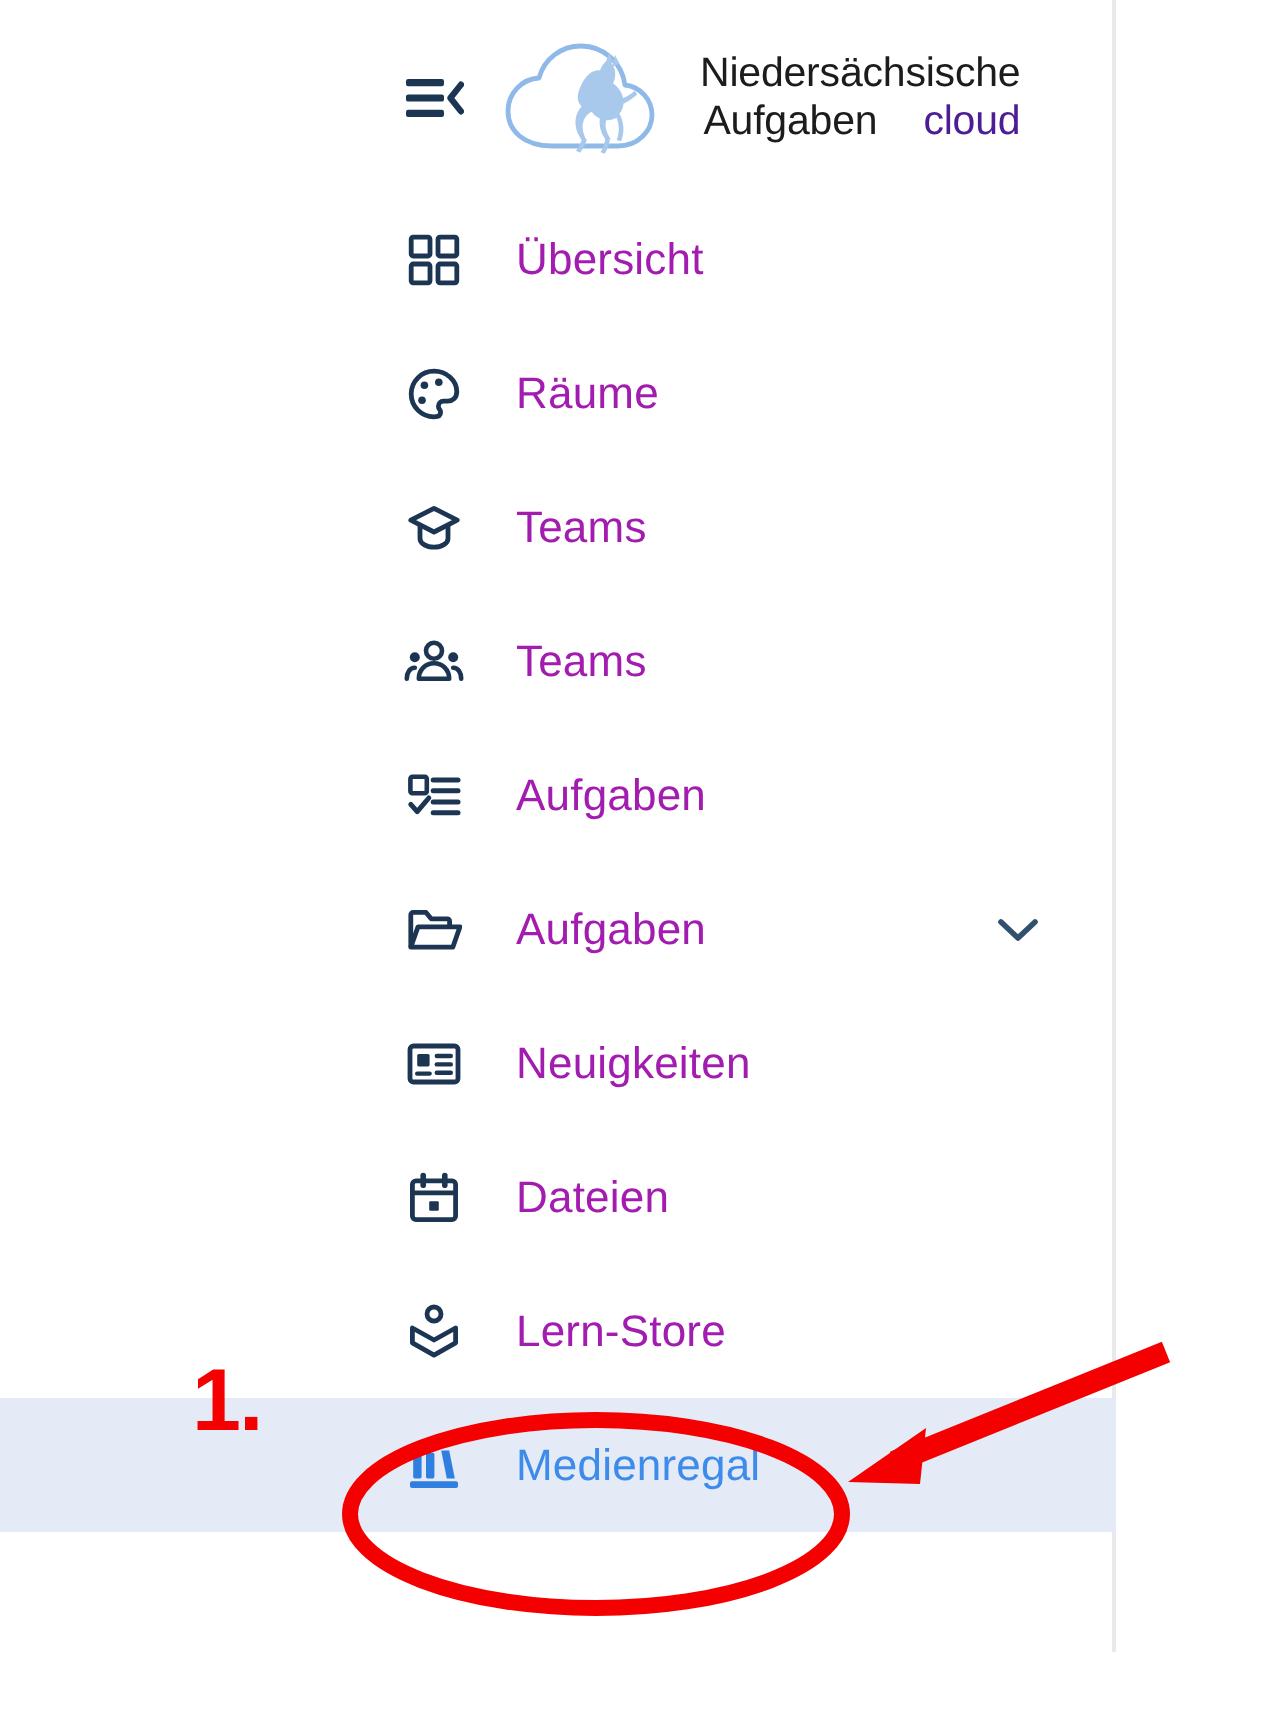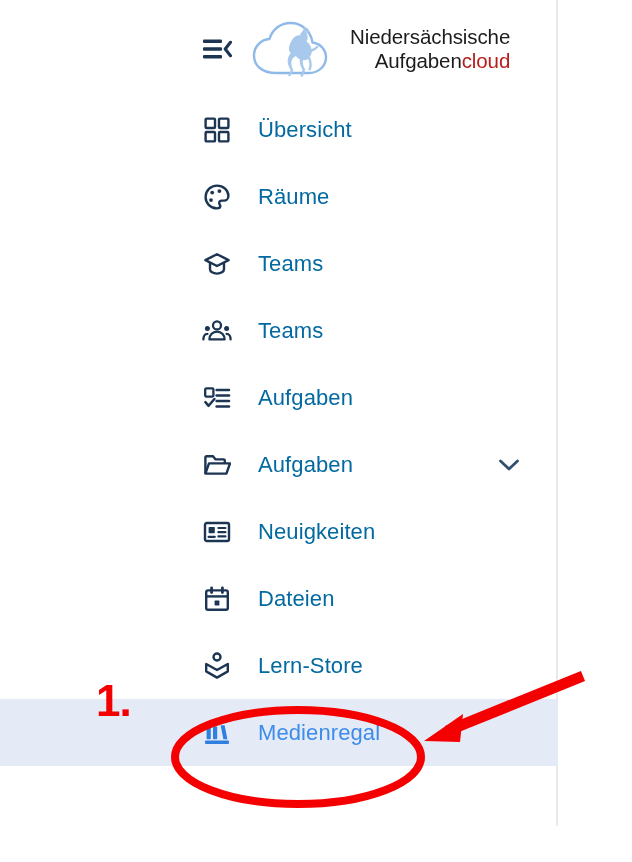--- a/index.html
+++ b/index.html
@@ -81,21 +81,22 @@
     font-family: "Liberation Sans", sans-serif;
     font-size: 20.5px;
     color: #1c1c1c;
     white-space: nowrap;
     letter-spacing: -0.1px;
   }
   .brand-line-2 {
     text-align: right;
   }
   .brand-accent {
-    color: #b91c1c;
+    color: #4c1d95;
+    margin-left: 23px;
   }
 
   
   .nav-list {
     position: absolute;
     left: 0;
     top: 96px;
     width: 558px;
     list-style: none;
     margin: 0;
@@ -123,21 +124,21 @@
     justify-content: center;
     color: #1c3553;
   }
   .nav-item.active .nav-icon {
     color: #2f7fe0;
   }
   .nav-label {
     position: absolute;
     left: 258px;
     font-size: 22px;
-    color: #0369a1;
+    color: #a21caf;
     white-space: nowrap;
     letter-spacing: 0.1px;
   }
   .nav-item.active .nav-label {
     color: #3d8bea;
   }
   .nav-chevron {
     position: absolute;
     left: 496px;
     width: 26px;

